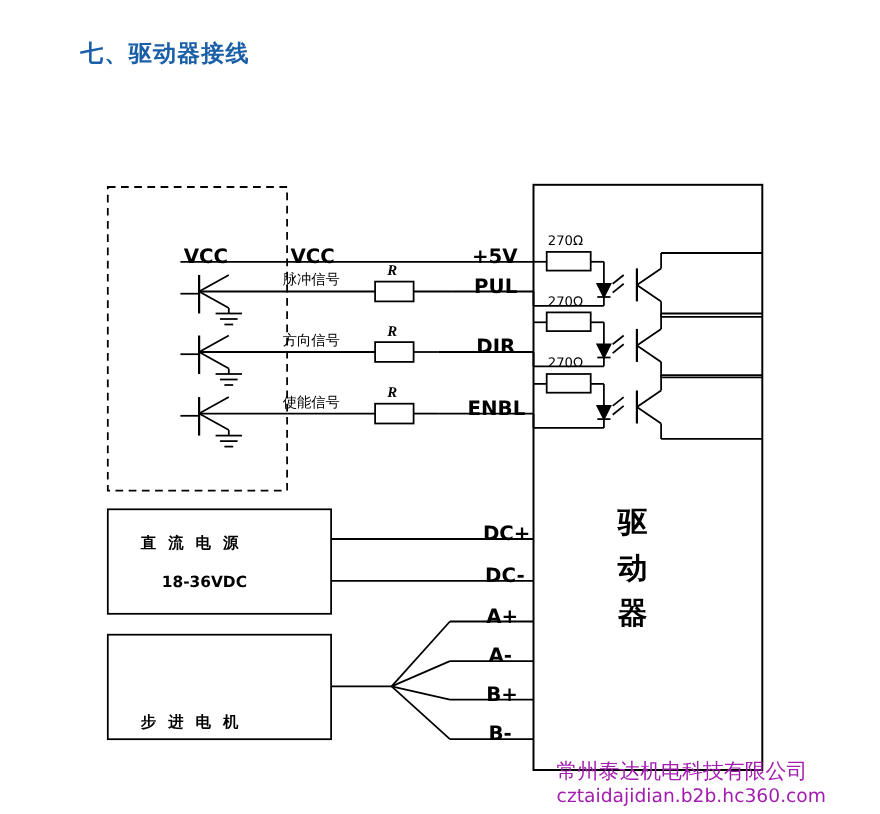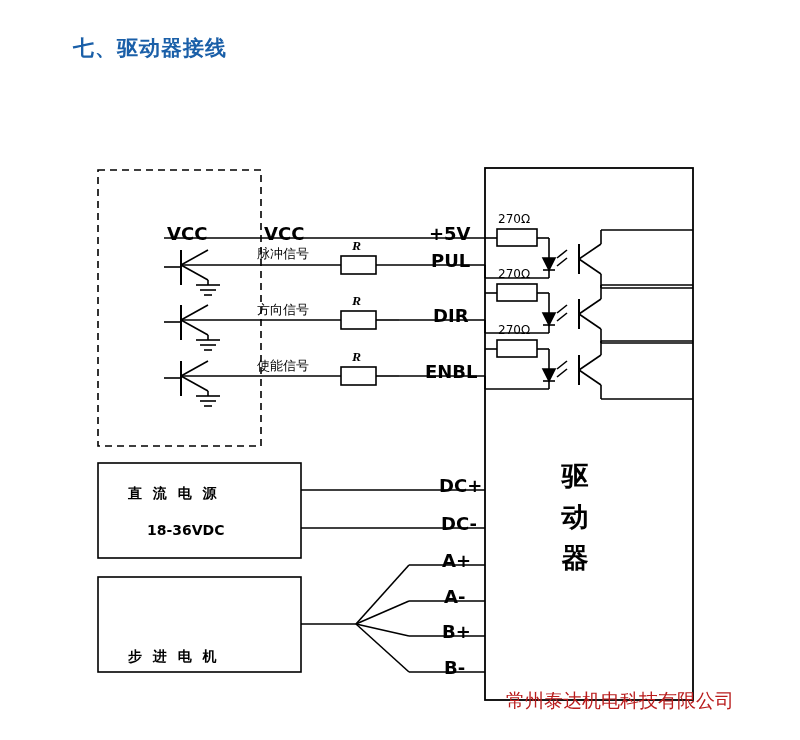--- a/index.html
+++ b/index.html
@@ -95,21 +95,21 @@
     font-size: 13.5px;
     font-weight: bold;
     font-style: italic;
     font-family: "Liberation Serif", serif;
   }
 
   
   .wm {
     position: absolute;
     font-family: "DejaVu Sans", "Liberation Sans", sans-serif;
-    color: #b91c1c;
+    color: #a21caf;
     white-space: nowrap;
   }
   .wm1 { font-size: 19px; left: 505px; top: 688px; }
   .wm2 { font-size: 17px; left: 505px; top: 714px; }
 </style>
 </head>
 <body>
 
 <div id="page">
 
@@ -292,14 +292,15 @@
     </div>
 
     <div class="lbl lbl-cn-mid" style="left:127px; top:335px;">直 流 电 源</div>
     <div class="lbl lbl-sm" style="left:146px; top:372px; font-size:14px;">18-36VDC</div>
 
     <div class="lbl lbl-cn-mid" style="left:127px; top:461px;margin-top:37px;">步 进 电 机</div>
 
   </div>
 
   <div class="wm wm1">常州泰达机电科技有限公司</div>
+  <div class="wm wm2">cztaidajidian.b2b.hc360.com</div>
 
 </div>
 
 </body></html>

